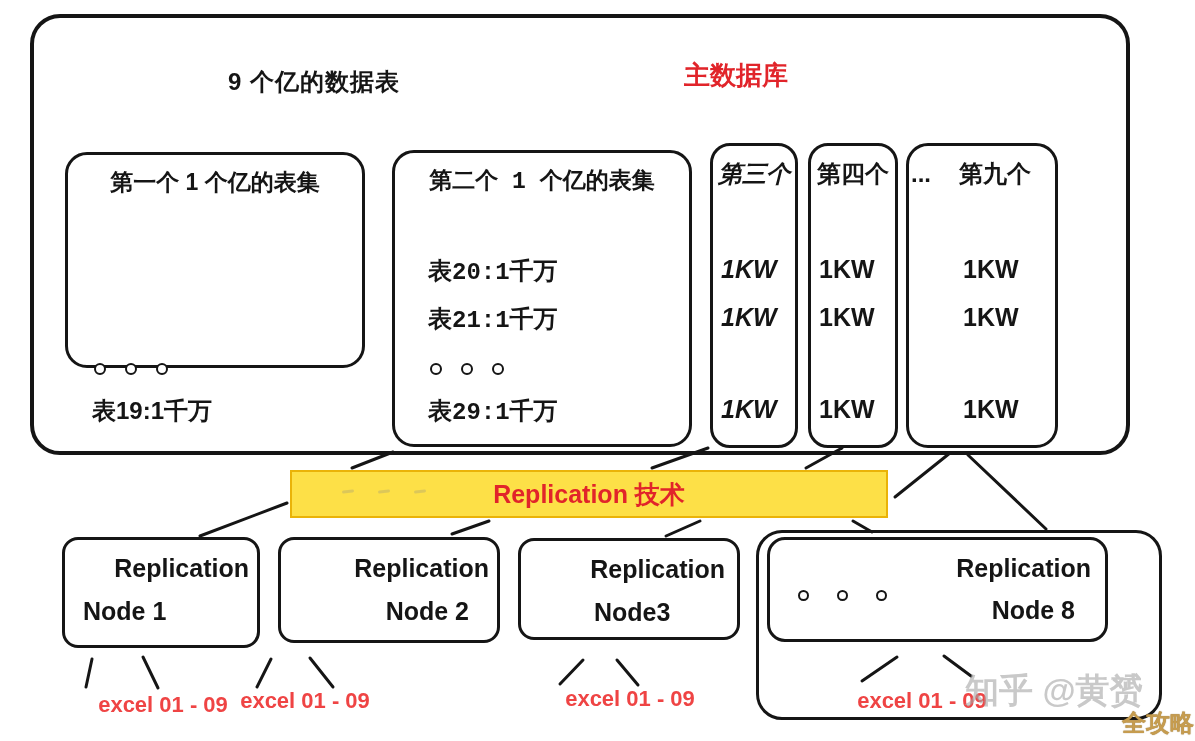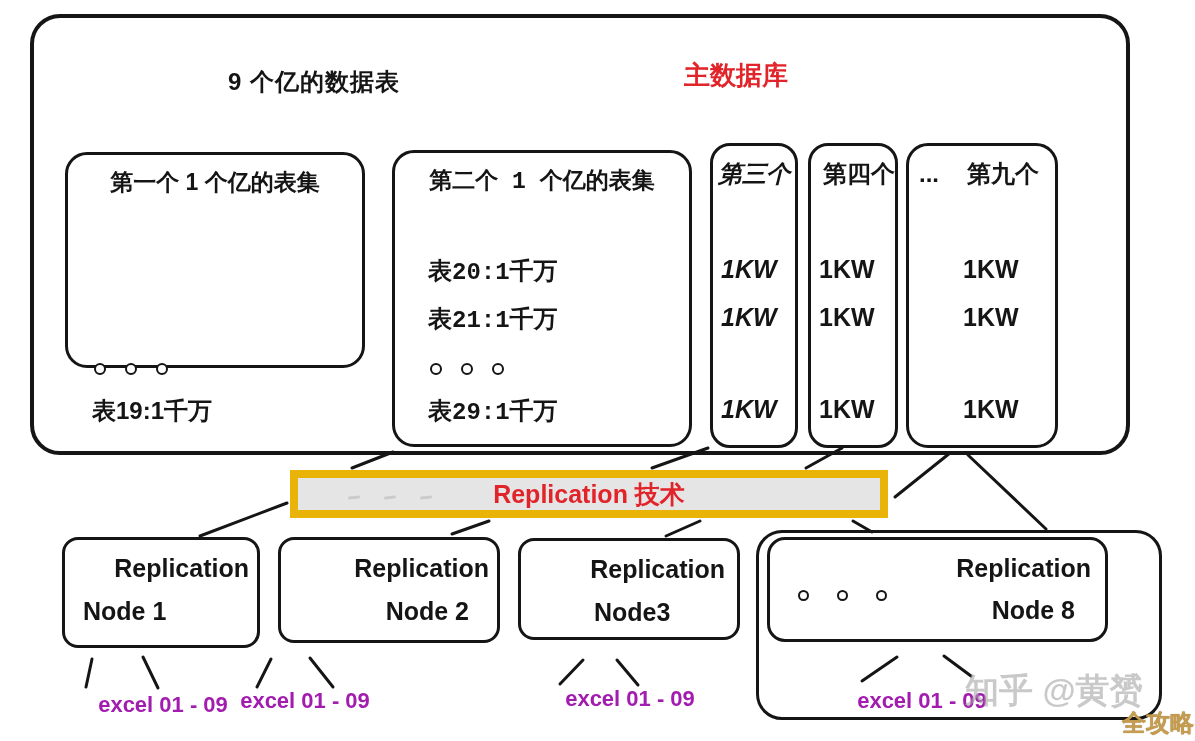--- a/index.html
+++ b/index.html
@@ -12,27 +12,27 @@
   .box{position:absolute;border:3px solid #151515;border-radius:22px;background:transparent;z-index:2;box-sizing:border-box;}
   .main-box{border-width:4px;border-radius:30px;}
   .page-title{position:absolute;z-index:3;font-size:24px;letter-spacing:1px;}
   .red-label{position:absolute;z-index:3;font-size:26px;color:#e1242a;}
   .ts-header{position:absolute;top:12px;left:0;width:100%;text-align:center;font-size:23px;white-space:nowrap;}
   .ts-row{position:absolute;font-size:24px;white-space:nowrap;}
   .kw-row{position:absolute;font-size:25px;white-space:nowrap;}
   .dots-row{position:absolute;display:flex;gap:19px;align-items:center;}
   .dot{width:8px;height:8px;border:2.5px solid #151515;border-radius:50%;display:inline-block;background:#fff;}
   .dot.small{width:7px;height:7px;border-width:2px;}
-  .red-box{position:absolute;border:8px solid #eab308;background:#e5e5e5;z-index:2;display:flex;align-items:center;justify-content:center;box-sizing:border-box;}
+  .red-box{position:absolute;border:2px solid #eab308;background:#fde047;z-index:2;display:flex;align-items:center;justify-content:center;box-sizing:border-box;}
   .red-box .cap{font-size:25px;color:#e1242a;white-space:nowrap;}
   .faint-marks{position:absolute;left:50px;top:18px;display:flex;gap:24px;opacity:.28;}
   .faint-marks i{display:block;width:12px;height:3px;background:#8a8a8a;border-radius:2px;transform:rotate(-6deg);}
   .node-box{border-radius:16px;display:block;}
   .node-line1,.node-line2{position:absolute;font-size:25px;white-space:nowrap;}
-  .excel-label{position:absolute;z-index:3;width:200px;text-align:center;font-size:22px;color:#a21caf;white-space:nowrap;}
+  .excel-label{position:absolute;z-index:3;width:200px;text-align:center;font-size:22px;color:#ef4444;white-space:nowrap;}
   .watermark{position:absolute;z-index:4;font-size:34px;color:#a6a6a6;opacity:.6;font-weight:bold;white-space:nowrap;}
   .badge{position:absolute;z-index:5;font-size:24px;color:#c69c4f;text-shadow:0 0 1px #8a6a2a;white-space:nowrap;}
 </style>
 </head>
 <body>
 
 <div class="stage">
 
   <svg class="lines" width="1195" height="741" viewBox="0 0 1195 741">
     <g stroke="#151515" stroke-width="3" stroke-linecap="round" fill="none">
@@ -84,28 +84,28 @@
   </div>
 
   <div class="box" style="left:710px;top:143px;width:88px;height:305px;border-radius:20px;font-style:italic;">
     <div class="ts-header" style="font-size:24px;">第三个</div>
     <div class="kw-row" style="left:8px;top:109px;">1KW</div>
     <div class="kw-row" style="left:8px;top:157px;">1KW</div>
     <div class="kw-row" style="left:8px;top:249px;">1KW</div>
   </div>
 
   <div class="box" style="left:808px;top:143px;width:90px;height:305px;border-radius:20px;">
-    <div class="ts-header" style="font-size:24px;text-align:right;">第四个</div>
+    <div class="ts-header" style="font-size:24px;">第四个</div>
     <div class="kw-row" style="left:8px;top:109px;">1KW</div>
     <div class="kw-row" style="left:8px;top:157px;">1KW</div>
     <div class="kw-row" style="left:8px;top:249px;">1KW</div>
   </div>
 
   <div class="box" style="left:906px;top:143px;width:152px;height:305px;border-radius:22px;">
-    <div class="ts-header" style="text-align:left;padding-left:10px;box-sizing:border-box;font-size:24px;"><span>...</span><span style="padding-left:28px;">第九个</span></div>
+    <div class="ts-header" style="text-align:left;padding-left:2px;box-sizing:border-box;font-size:24px;"><span>...</span><span style="padding-left:28px;">第九个</span></div>
     <div class="kw-row" style="left:54px;top:109px;">1KW</div>
     <div class="kw-row" style="left:54px;top:157px;">1KW</div>
     <div class="kw-row" style="left:54px;top:249px;">1KW</div>
   </div>
 
   <div class="red-box" style="left:290px;top:470px;width:598px;height:48px;">
     <div class="faint-marks">
         <i></i>
         <i></i>
         <i></i>

